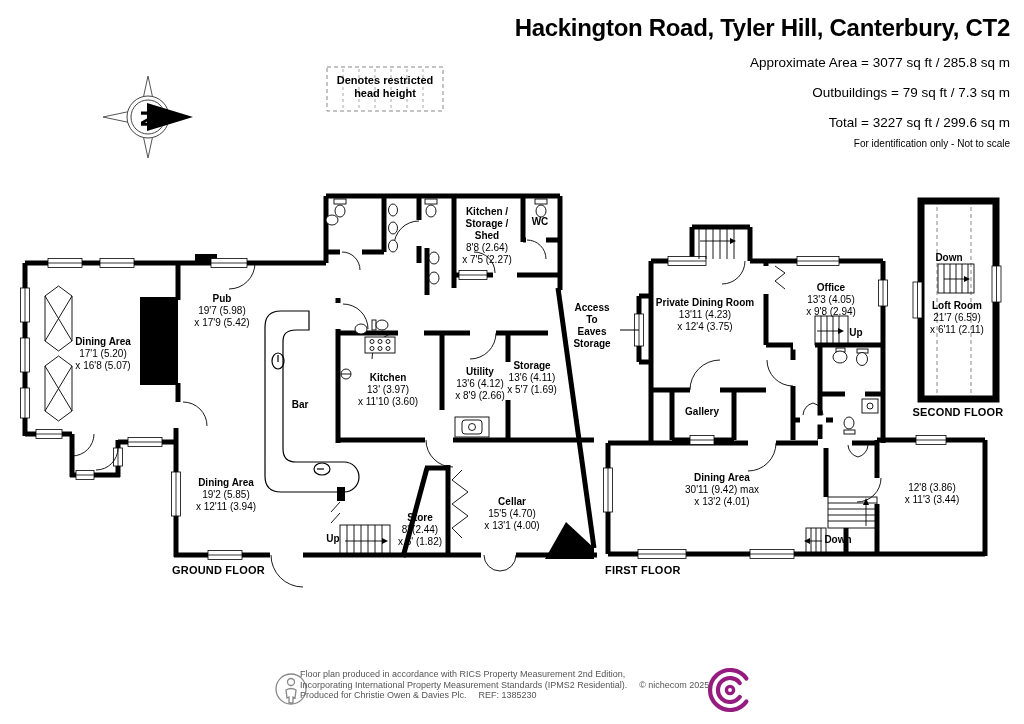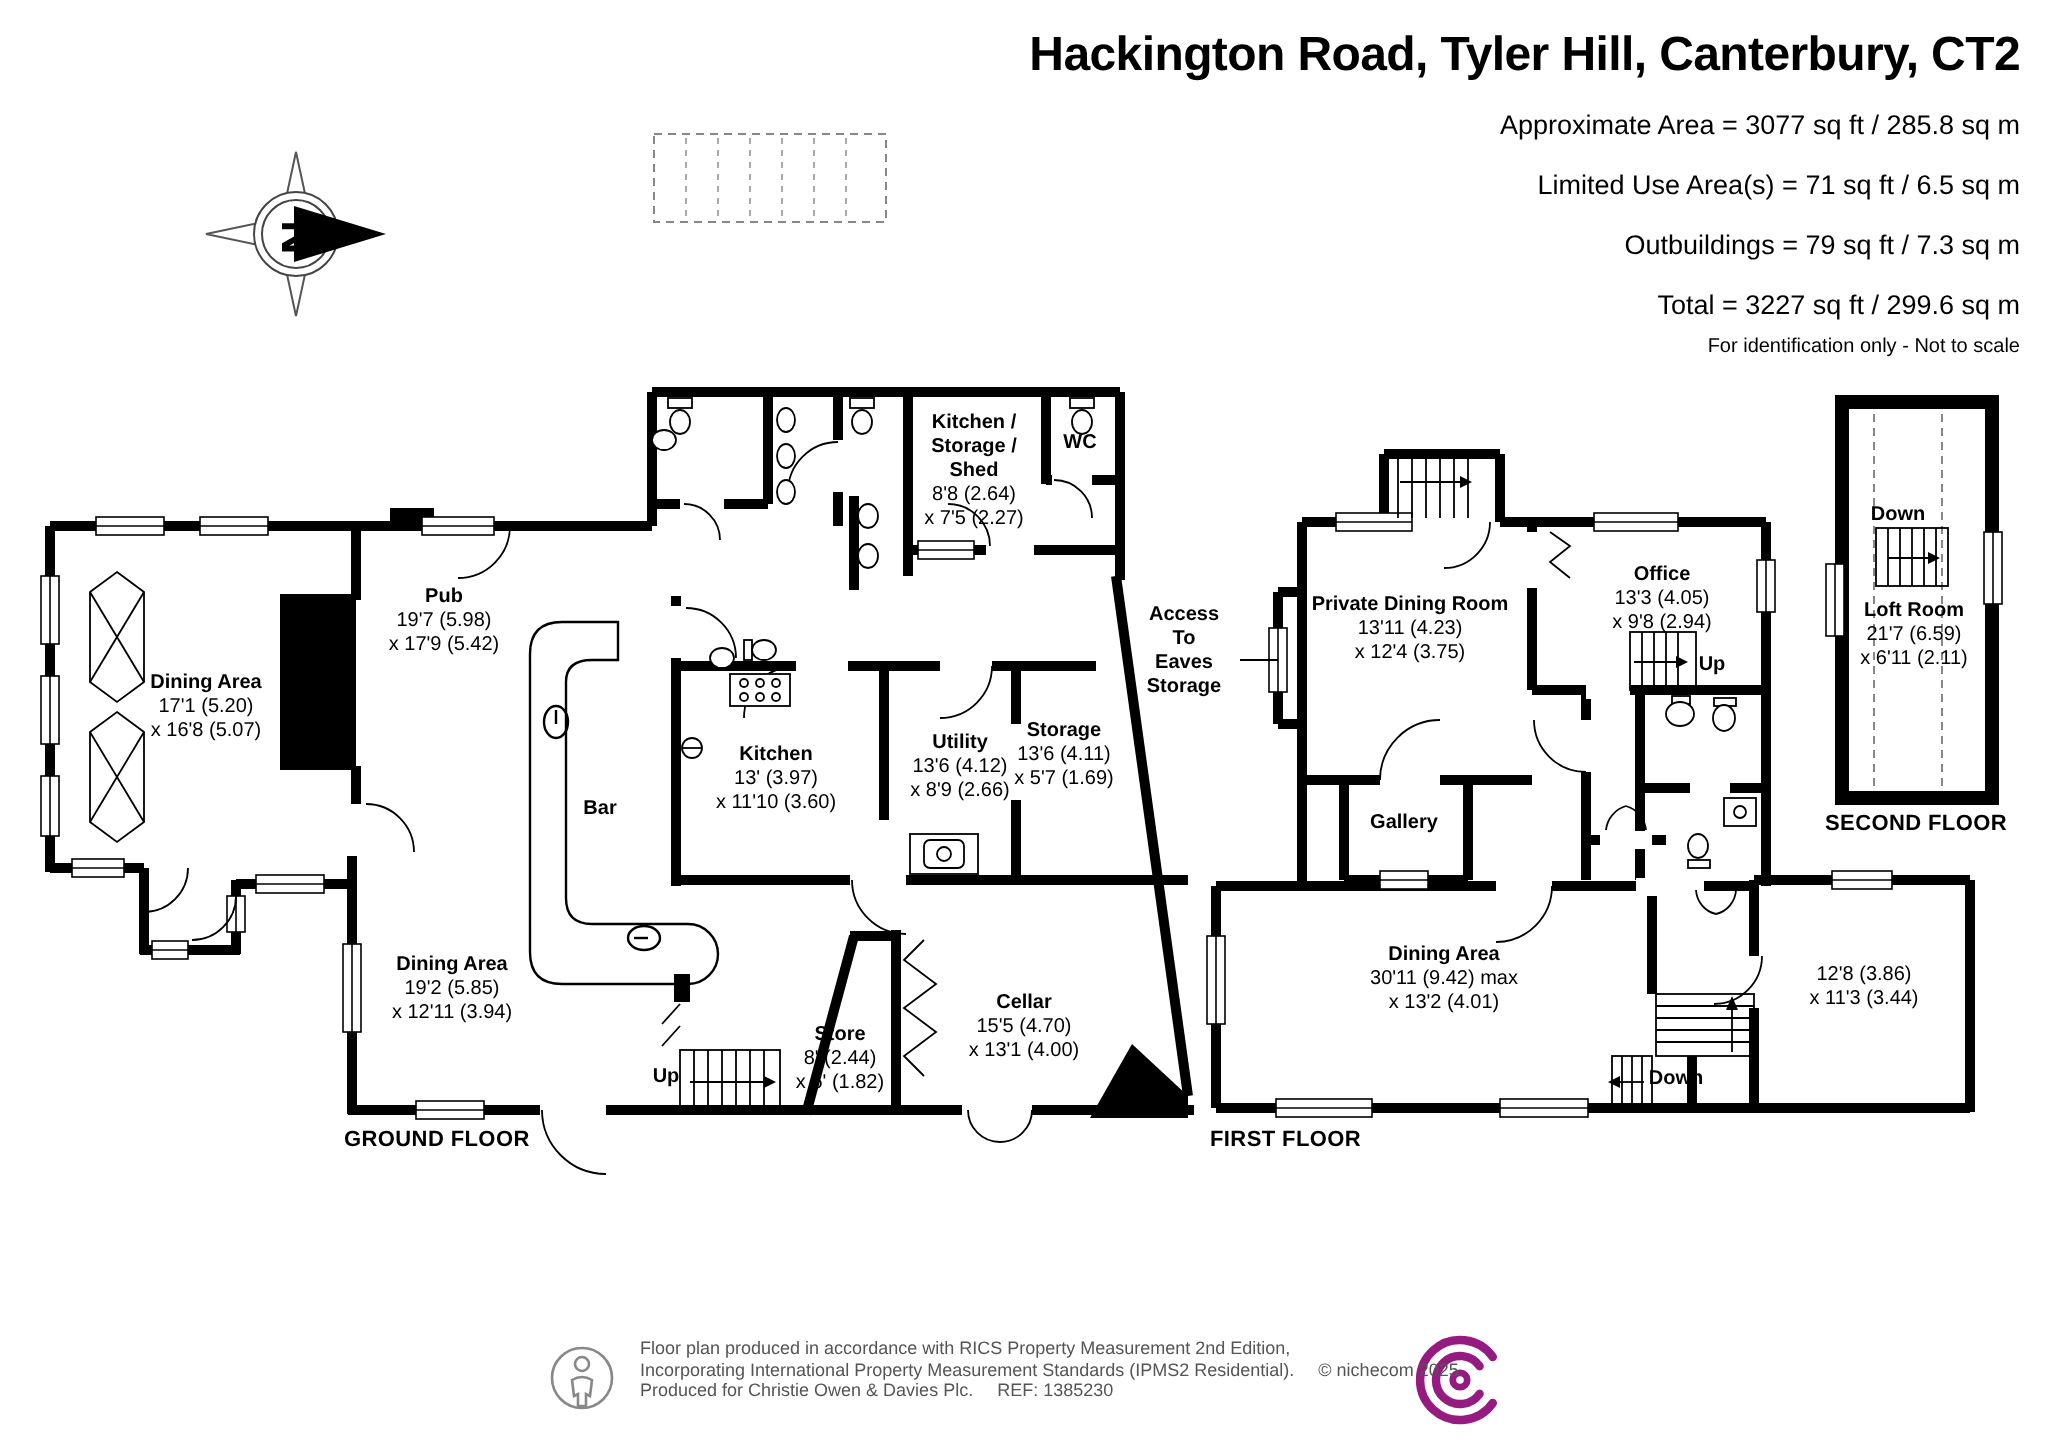--- a/index.html
+++ b/index.html
@@ -12,21 +12,21 @@
   .hdr-note{font-size:10px;margin-top:6px;}
   .lbl{position:absolute;transform:translateX(-50%);text-align:center;font-size:10px;
        line-height:12px;white-space:nowrap;}
   .lbl .rname{font-weight:bold;}
   .tag{position:absolute;transform:translateX(-50%);font-size:10px;font-weight:bold;white-space:nowrap;}
   .floor-label{position:absolute;font-size:11px;font-weight:bold;letter-spacing:0.2px;white-space:nowrap;}
   .legend-text{position:absolute;left:325px;top:74px;width:120px;text-align:center;
        font-size:11px;line-height:13px;font-weight:bold;}
   .eaves{position:absolute;left:562px;top:302px;width:60px;text-align:center;
        font-size:10px;line-height:12px;font-weight:bold;}
-  .footer{position:absolute;left:320px;top:669px;font-size:9px;line-height:10.5px;color:#555;}
+  .footer{position:absolute;left:300px;top:669px;font-size:9px;line-height:10.5px;color:#555;}
   .footer .row{display:flex;gap:12px;}
 </style>
 </head>
 <body>
 
 <div id="page">
 
   <svg width="1024" height="724" viewBox="0 0 1024 724">
 
     <g stroke="#555" fill="#fff" stroke-width="1">
@@ -417,26 +417,26 @@
     <g stroke="#951b81" stroke-width="4.2" fill="none" stroke-linecap="round">
       <path d="M746.4,678.5 A20,20 0 1 0 746.4,701.5"></path>
       <path d="M739.8,683.1 A12,12 0 1 0 739.8,696.9"></path>
       <circle cx="730" cy="690" r="3.6" stroke-width="3.4"></circle>
     </g>
   </svg>
 
   <div class="hdr">
     <div class="hdr-title">Hackington Road, Tyler Hill, Canterbury, CT2</div>
     <div class="hdr-line">Approximate Area = 3077 sq ft / 285.8 sq m</div>
-    <div class="hdr-line">Limited Use Area(s) = 71 sq ft / 6.5 sq m</div>
     <div class="hdr-line">Outbuildings = 79 sq ft / 7.3 sq m</div>
     <div class="hdr-line">Total = 3227 sq ft / 299.6 sq m</div>
     <div class="hdr-note">For identification only - Not to scale</div>
   </div>
 
+  <div class="legend-text">Denotes restricted head height</div>
 
   <div class="lbl" style="left:103px;top:336px">
     <div class="rname">Dining Area</div>
     <div>17'1 (5.20)</div>
     <div>x 16'8 (5.07)</div>
   </div>
   <div class="lbl" style="left:222px;top:293px">
     <div class="rname">Pub</div>
     <div>19'7 (5.98)</div>
     <div>x 17'9 (5.42)</div>

